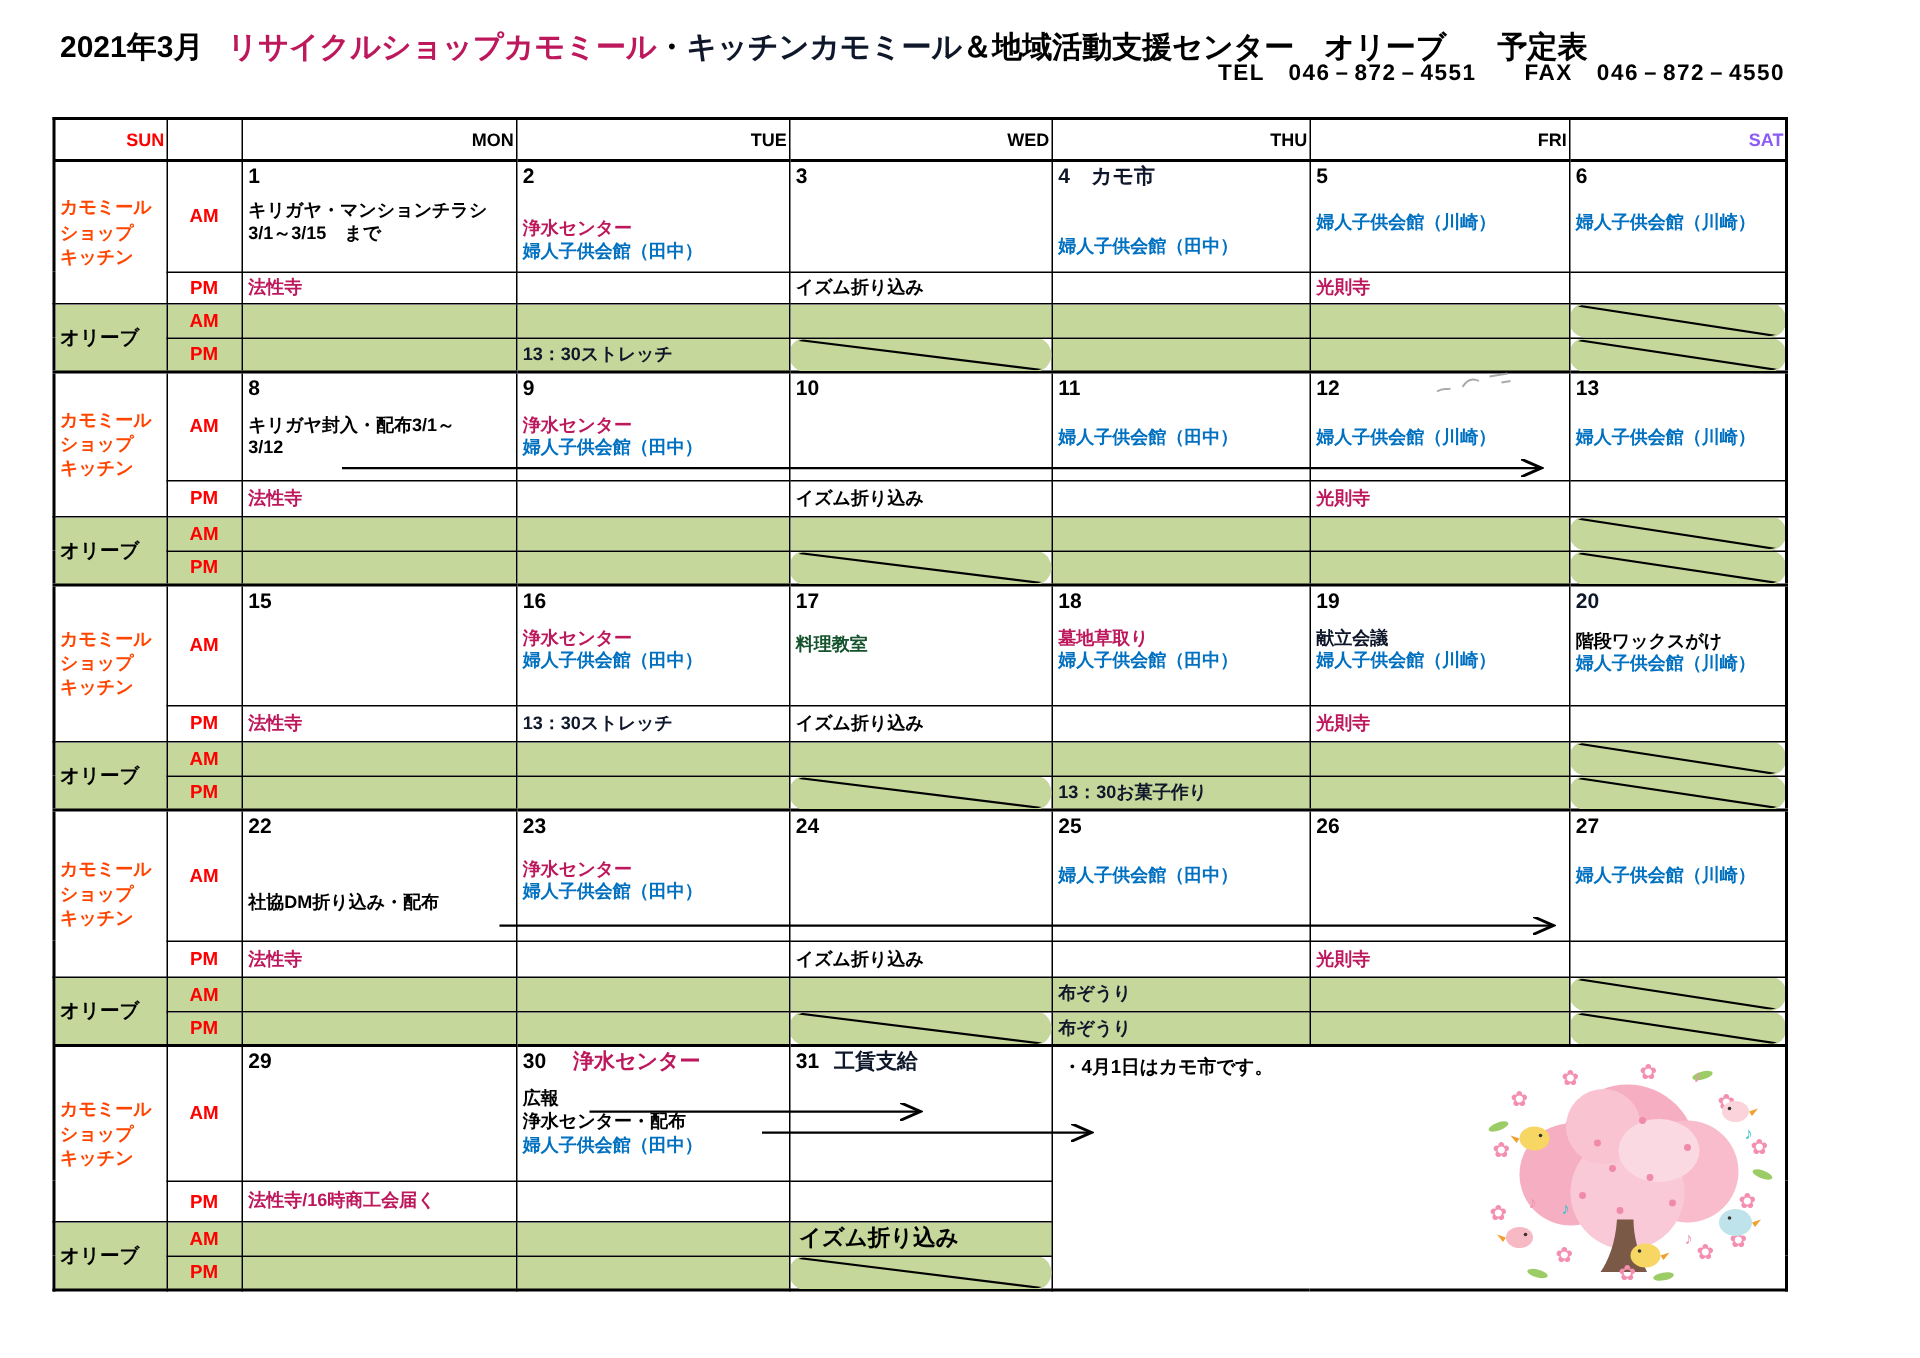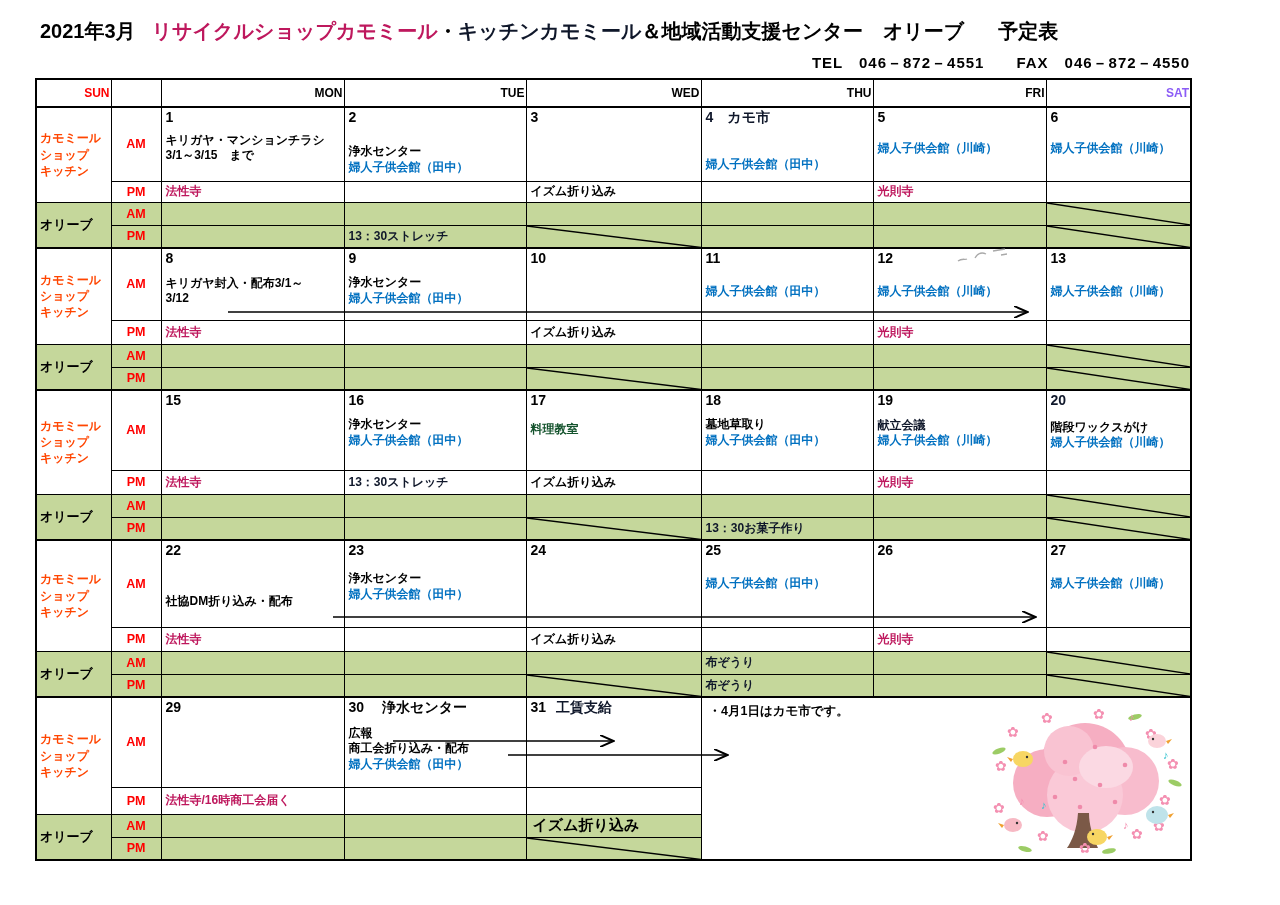--- a/index.html
+++ b/index.html
@@ -5,21 +5,21 @@
   html,body{margin:0;padding:0;background:#fff;}
   .page{position:relative;width:1280px;height:905px;background:#fff;overflow:hidden;
         font-family:"Liberation Sans","DejaVu Sans",sans-serif;font-weight:bold;color:#000;}
 
   
   .title{position:absolute;left:40px;top:18px;font-size:20px;white-space:nowrap;}
   .title .month{margin-right:16px;}
   .title .shop{color:#be185d;}
   .title .kitchen{color:#0f172a;}
   .title .doctype{margin-left:34px;}
-  .telfax{position:absolute;left:700px;top:54px;width:490px;text-align:right;font-size:15px;letter-spacing:1px;}
+  .telfax{position:absolute;left:700px;top:39px;width:490px;text-align:right;font-size:15px;letter-spacing:1px;}
 
   
   table.sched{position:absolute;left:35px;top:78px;width:1155px;table-layout:fixed;
               border-collapse:collapse;border:2px solid #000;}
   table.sched td{border:1px solid #000;overflow:hidden;}
   tr.hd-row{height:28px;}
   tr.wk td{border-top:2px solid #000;}
   .hd{text-align:right;font-size:12px;}
   .hd.sun{color:#ff0000;}
   .hd.sat{color:#8b5cf6;}
@@ -31,25 +31,25 @@
 
   .sun-label{vertical-align:middle;padding:0 2px 0 3px;color:#ff4500;font-size:12px;line-height:1.35;background:#fff;}
   .olive-label{vertical-align:middle;padding-left:3px;font-size:13px;}
   .ampm{color:#ff0000;text-align:center;font-size:12.5px;vertical-align:middle;}
 
   .am-cell{vertical-align:top;padding:1px 3px 0 4px;}
   .date{font-size:14px;line-height:1.25;}
   .line{display:block;font-size:12px;line-height:1.32;white-space:nowrap;}
   .pm-cell{font-size:12px;vertical-align:middle;padding:0 3px 0 4px;white-space:nowrap;}
 
-  .g{color:#000000;font-family:Liberation Mono, monospace;} .b{color:#0070c0;} .p{color:#be185d;} .r{color:#0f172a;} .m{color:#14532d;}
+  .g{color:#be185d;} .b{color:#0070c0;} .p{color:#be185d;} .r{color:#0f172a;} .m{color:#14532d;}
   .mt6{margin-top:6px;} .mt8{margin-top:8px;} .mt10{margin-top:10px;} .mt12{margin-top:12px;}
   .mt14{margin-top:14px;} .mt16{margin-top:16px;} .mt18{margin-top:18px;} .mt30{margin-top:30px;} .mt34{margin-top:34px;}
 
-  td.rel{position:relative;}
+  td.rel{position:relative;border-radius:21px;}
   svg.dg{position:absolute;left:0;top:0;width:100%;height:100%;display:block;}
   svg.dg line{stroke:#000;stroke-width:1.4;}
 
   td.izumu-cell{font-size:15px;padding-left:6px;vertical-align:middle;white-space:nowrap;}
 
   .merged{vertical-align:top;}
   .april-note{position:absolute;left:7px;top:5px;font-size:12.5px;white-space:nowrap;}
   .tree{position:absolute;right:3px;bottom:2px;}
 
   .overlay{position:absolute;left:0;top:0;width:1280px;height:905px;pointer-events:none;}
@@ -395,21 +395,21 @@
         <div>ショップ</div>
         <div>キッチン</div>
       </td>
       <td class="ampm">AM</td>
       <td class="am-cell">
         <div class="date">29</div>
       </td>
       <td class="am-cell">
         <div class="date"><span>30</span><span class="g" style="margin-left:18px">浄水センター</span></div>
         <span class="line mt8">広報</span>
-        <span class="line">商工会折り込み・配布</span>
+        <span class="line">浄水センター・配布</span>
         <span class="line b">婦人子供会館（田中）</span>
       </td>
       <td class="am-cell">
         <div class="date"><span>31</span><span class="r" style="margin-left:10px">工賃支給</span></div>
       </td>
       <td class="merged rel" colspan="3" rowspan="4">
         <div class="april-note">・4月1日はカモ市です。</div>
         <svg class="tree" width="202" height="150" viewBox="0 0 202 150">
           <g>
             <circle cx="100" cy="62" r="46" fill="#f6aec2"></circle>

